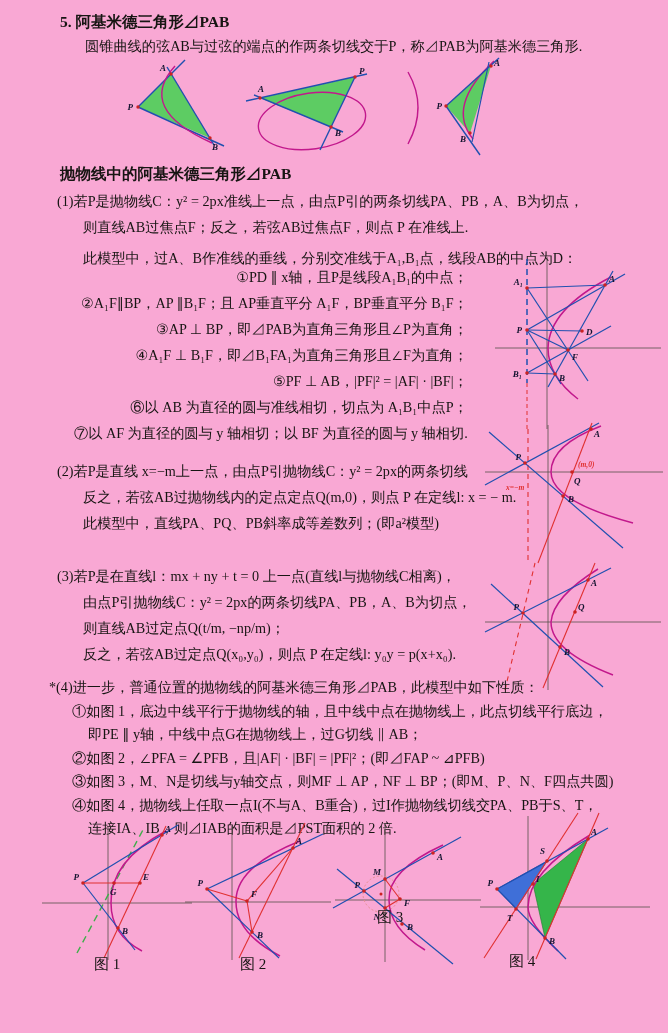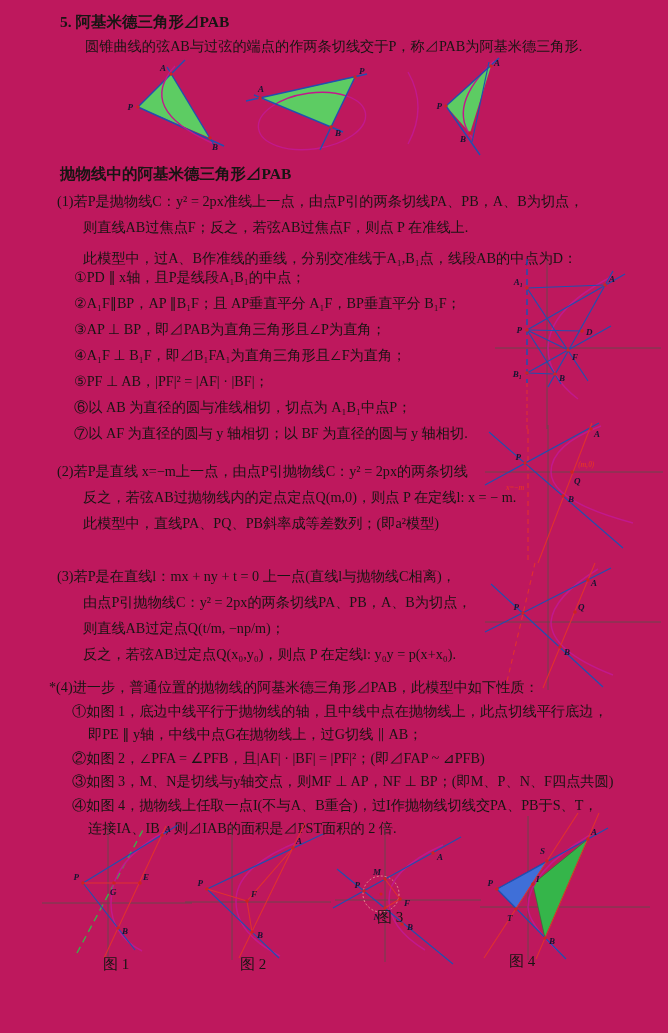--- a/index.html
+++ b/index.html
@@ -1,28 +1,28 @@
 <!DOCTYPE html>
 <html><head>
 <meta charset="utf-8">
 <style>
   html,body{margin:0;padding:0;background:#e8e8e8;}
-  .page{position:relative;width:668px;height:1033px;background:#be185d;overflow:hidden;
+  .page{position:relative;width:668px;height:1033px;background:#f9a8d4;overflow:hidden;
         font-family:"Liberation Serif",serif;color:#171513;}
   .abs{position:absolute;}
   .b{font-weight:bold;}
   .t15{font-size:15.5px;}
   .t14{font-size:14.2px;}
   .ln{white-space:nowrap;}
   .sec .ln{line-height:26px;}
   .sec4 .ln{line-height:23.5px;}
   .ind{padding-left:26px;}
   .ind2{padding-left:23px;}
   .ind3{padding-left:39px;}
-  .items .ln{line-height:26px;}
+  .items .ln{line-height:26px;text-align:right;}
   .caption{font-size:15px;}
   svg{overflow:visible;}
   svg text{font-family:"Liberation Serif",serif;font-weight:bold;font-style:italic;
            font-size:9px;fill:#141430;}
   svg text.red{fill:#e03030;font-size:7.5px;}
 </style>
 </head>
 <body>
 
 <div class="page">
@@ -264,18 +264,18 @@
     <circle cx="38" cy="96" r="1.8" fill="#cc2222"></circle>
     <circle cx="67" cy="125" r="1.8" fill="#cc2222"></circle>
     <text x="15" y="73" text-anchor="end">P</text>
     <text x="113" y="22">A</text>
     <text x="62" y="41">S</text>
     <text x="58" y="69">I</text>
     <text x="29" y="108">T</text>
     <text x="71" y="131">B</text>
   </svg>
 
-  <div class="abs caption ln" style="left:103px;top:955px;">图 1</div>
+  <div class="abs caption ln" style="left:94px;top:955px;">图 1</div>
   <div class="abs caption ln" style="left:240px;top:955px;">图 2</div>
   <div class="abs caption ln" style="left:377px;top:908px;">图 3</div>
   <div class="abs caption ln" style="left:509px;top:952px;">图 4</div>
 
 </div>
 
 </body></html>

